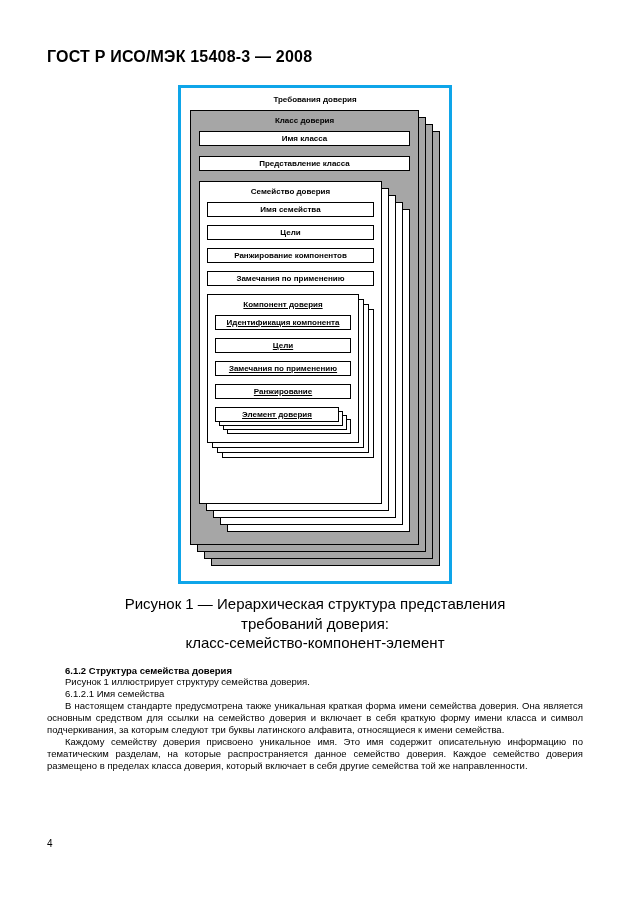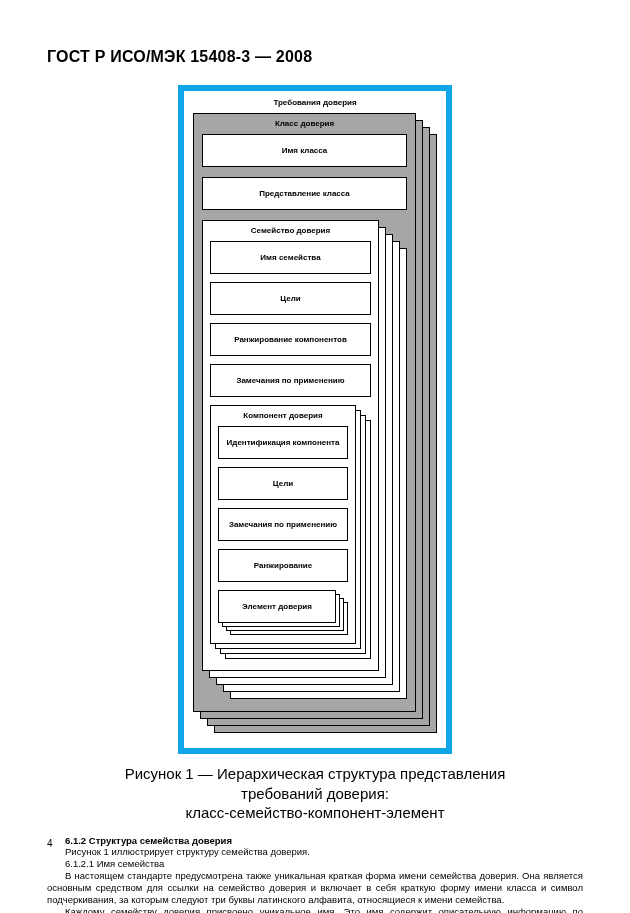--- a/index.html
+++ b/index.html
@@ -12,47 +12,47 @@
     overflow: hidden;
   }
   .doc-header {
     position: absolute; left: 47px; top: 48px;
     font-size: 16px; font-weight: bold; letter-spacing: 0.2px;
   }
   .content { padding-top: 85px; }
 
   
   .diagram { width: 274px; margin: 0 auto; }
-  .outer-box { border: 6px solid #0ea5e9; background: #fff; padding: 5px 0 12px; }
+  .outer-box { border: 3px solid #0ea5e9; background: #fff; padding: 5px 0 12px; }
   .outer-title { text-align: center; font-size: 8px; font-weight: bold; padding: 2px 0 6px; }
 
   .stack { position: relative; }
   .layer { position: absolute; width: 100%; height: 100%; border: 1px solid #000; }
   .layer.gray  { background: var(--class-fill, #a6a6a6); }
   .layer.white { background: #ffffff; }
 
   .main-box { position: relative; border: 1px solid #000; }
   .class-box { background: var(--class-fill, #a6a6a6); padding: 2px 8px 8px; }
   .family-box, .component-box { background: #ffffff; padding: 2px 7px 23px; }
   .component-box { padding-bottom: 6px; }
 
   .box-title { text-align: center; font-size: 8px; font-weight: bold; padding: 3px 0 6px; }
 
   .wbox {
     background: #ffffff; border: 1px solid #000;
-    height: 33px; margin-bottom: 8px;
+    height: 15px; margin-bottom: 8px;
     display: flex; align-items: center; justify-content: center;
     font-size: 8px; font-weight: bold; text-align: center;
     position: relative;
   }
   .class-box > .wbox { margin-bottom: 10px; }
 
   .class-stack     { margin: 0 30px 24px 9px; }
   .family-stack    { margin: 3px 28px 32px 0; }
-  .component-stack { margin: 2px 15px 3px 0; }
+  .component-stack { margin: 2px 15px 37px 0; text-decoration: underline; }
   .element-stack   { margin: 1px 12px 14px 0; }
   .element-stack .wbox { margin-bottom: 0; }
 
   .off7-1  { top: 7px;  left: 7px; }
   .off7-2  { top: 14px; left: 14px; }
   .off7-3  { top: 21px; left: 21px; }
   .off7-4  { top: 28px; left: 28px; }
   .off5-1  { top: 5px;  left: 5px; }
   .off5-2  { top: 10px; left: 10px; }
   .off5-3  { top: 15px; left: 15px; }

